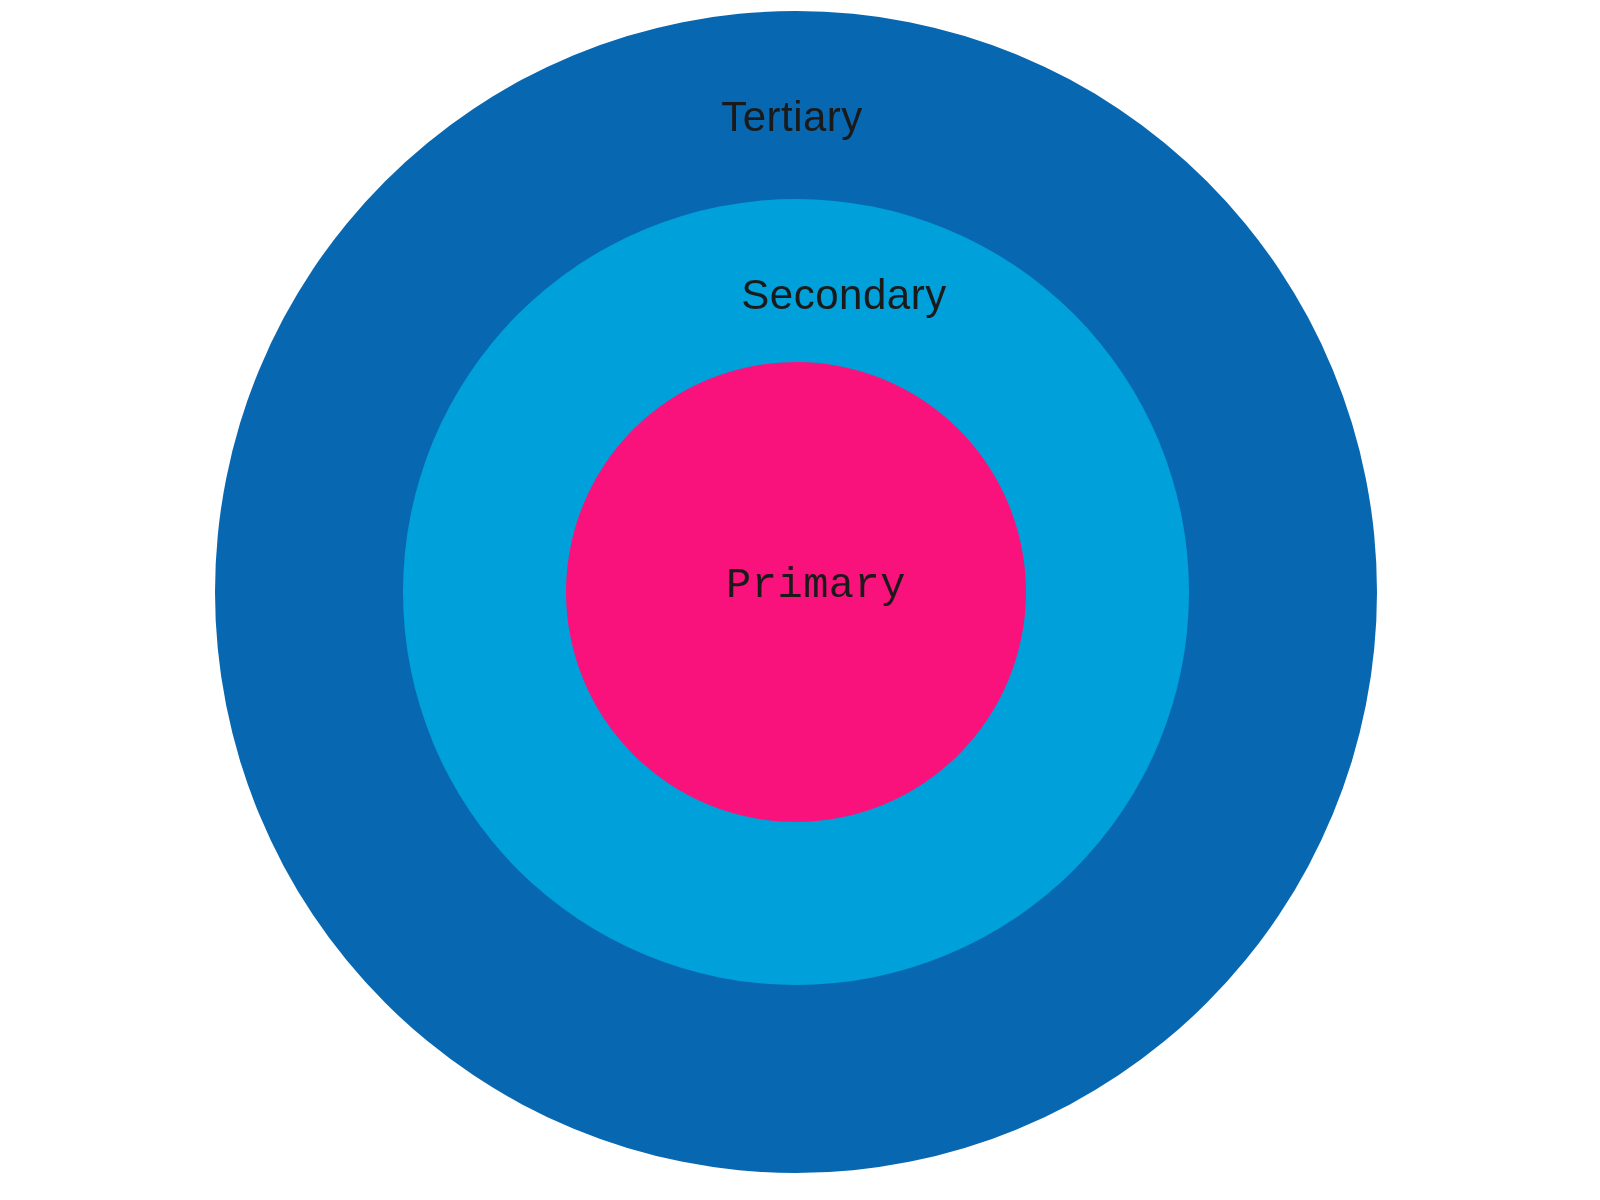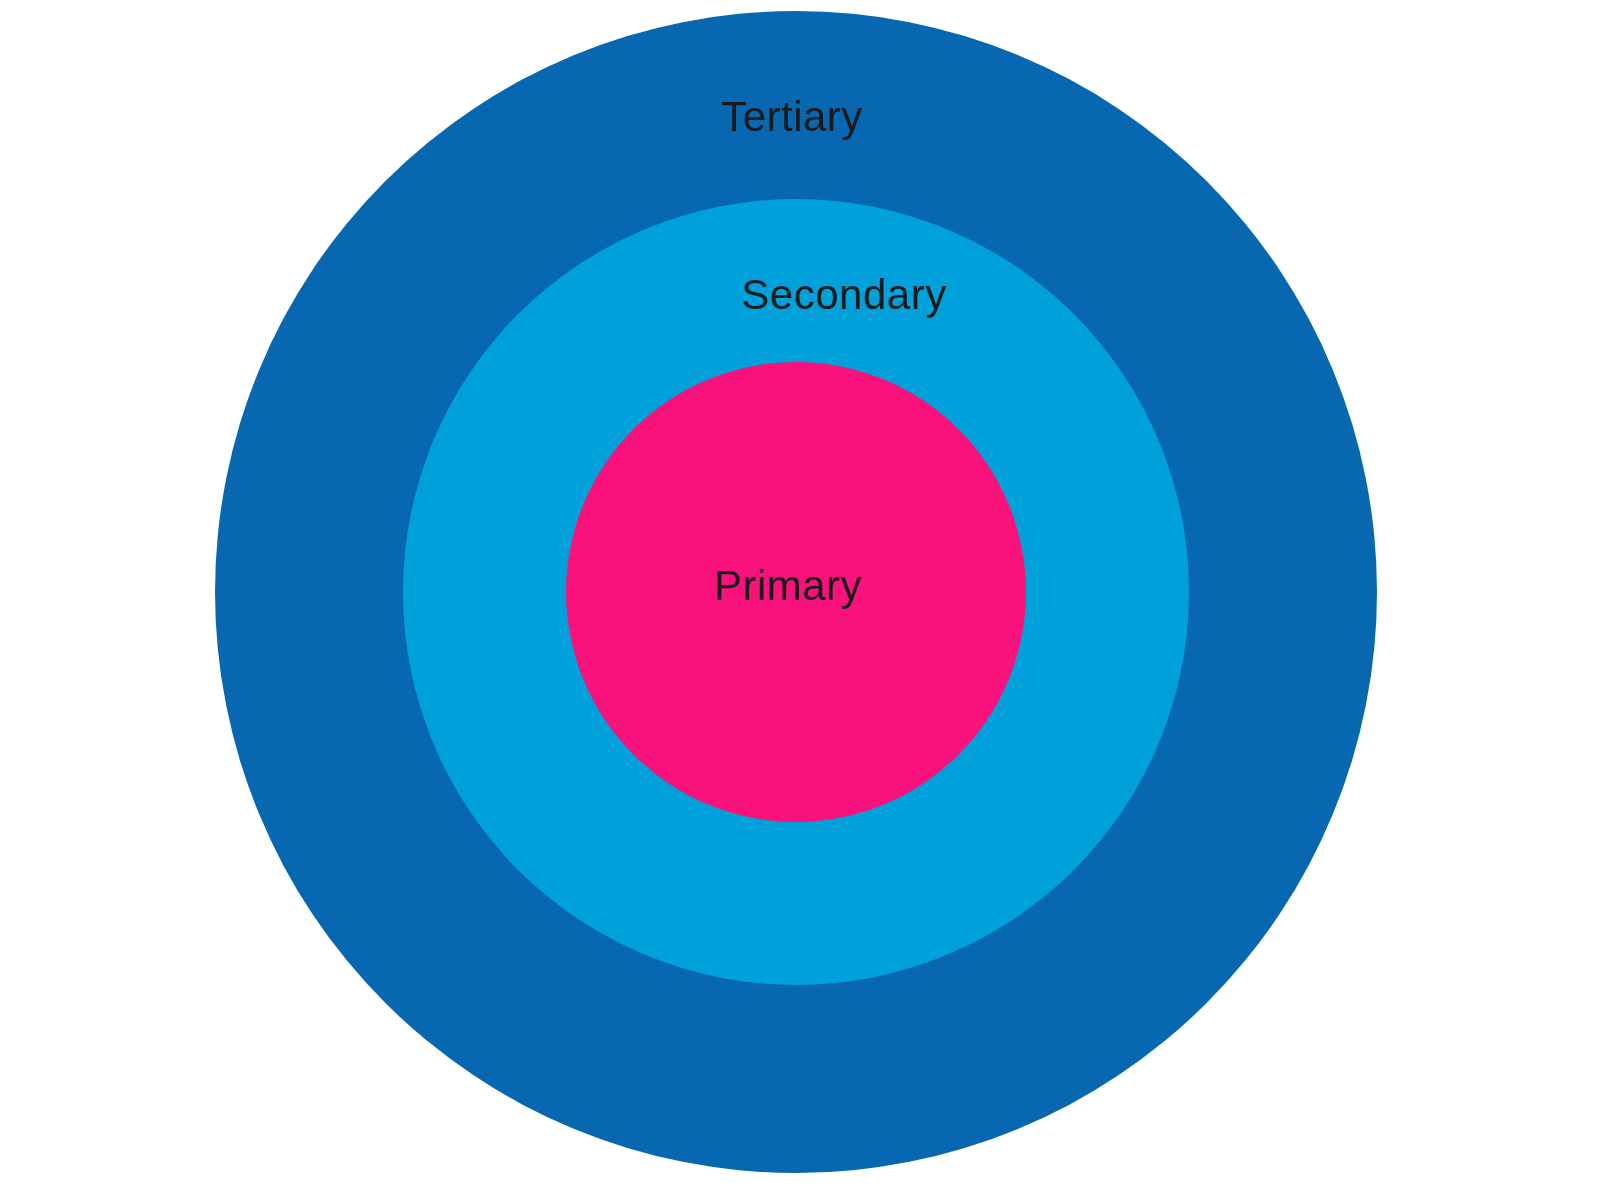--- a/index.html
+++ b/index.html
@@ -32,21 +32,21 @@
     position: absolute;
     transform: translate(-50%, -50%);
     font-size: 42px;
     line-height: 1;
     color: #1a1a1a;
     white-space: nowrap;
     letter-spacing: 0.5px;
   }
   .label-tertiary  { left: 792px; top: 117px; }
   .label-secondary { left: 796px; top: 295px; margin-left: 48px; }
-  .label-primary   { left: 788px; top: 586px; }
+  .label-primary   { left: 816px; top: 586px; font-family: Liberation Mono, monospace; }
 </style>
 </head>
 <body>
 
 <div class="stage">
 
   <div class="circle tertiary" style="background-color: rgb(7, 104, 177);"></div>
 
   <div class="circle secondary" style="background-color: rgb(0, 160, 218);"></div>
 

